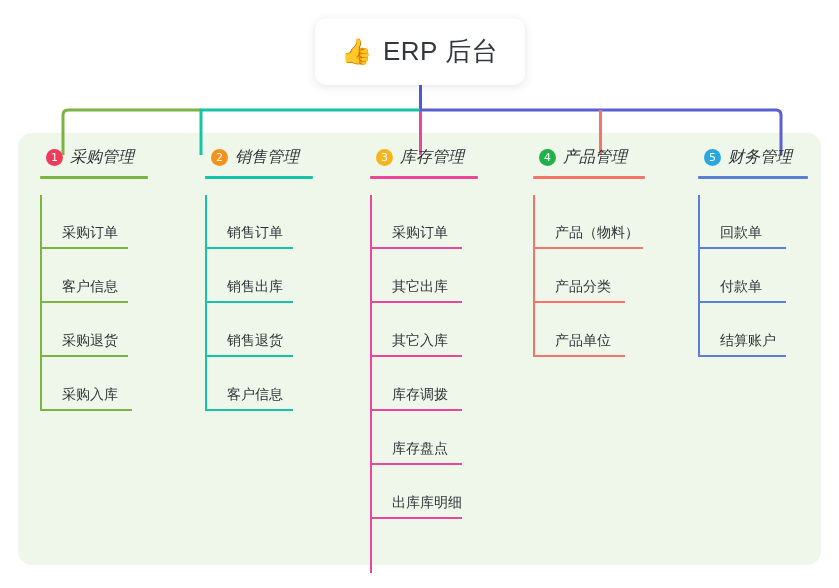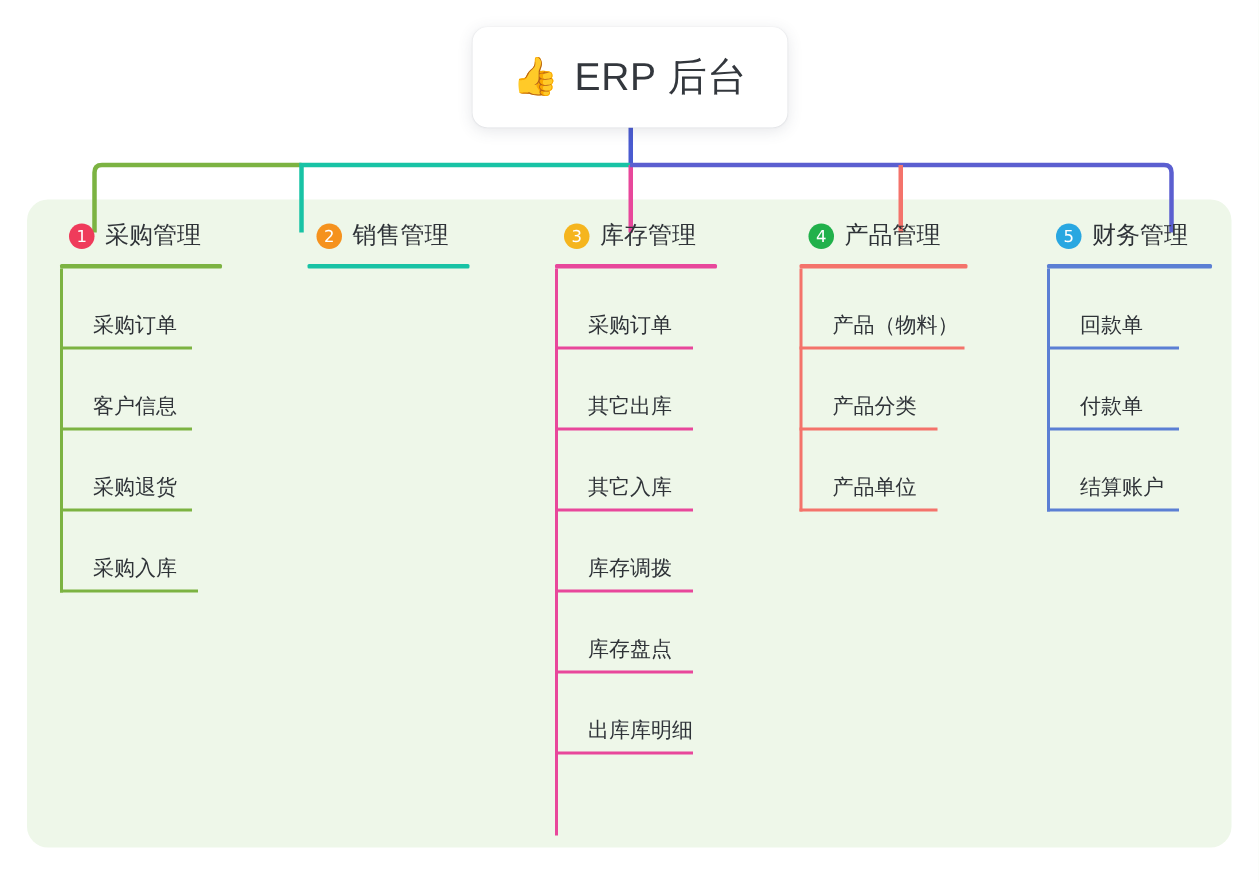--- a/index.html
+++ b/index.html
@@ -91,31 +91,32 @@
     font-size: 11px;
     line-height: 17px;
     text-align: center;
     flex: 0 0 auto;
     font-family: "DejaVu Sans", sans-serif;
   }
   .col-title {
     font-size: 16px;
     color: #2f3338;
     white-space: nowrap;
+    font-style: italic;
   }
   .col-rule {
     height: 3px;
     border-radius: 1px;
     margin-top: 7px;
   }
 
   
   .leaves {
     position: relative;
-    margin-top: 0;
+    margin-top: 16px;
   }
   .spine {
     position: absolute;
     left: 0;
     top: 0;
     width: 2px;
   }
   .leaf {
     position: relative;
     height: 54px;
@@ -184,20 +185,39 @@
             <div class="leaf-rule" style="width: 92px; background: rgb(124, 179, 66);"></div>
           </div>
         </div>
       </div>
       <div class="column" style="left: 205px;">
         <div class="col-header">
           <span class="badge" style="background: rgb(245, 146, 30);">2</span>
           <span class="col-title">销售管理</span>
         </div>
         <div class="col-rule" style="width: 108px; background: rgb(24, 195, 165);"></div>
+        <div class="leaves">
+          <div class="spine" style="background: rgb(24, 195, 165); height: 216px;"></div>
+          <div class="leaf">
+            <span class="leaf-label">销售订单</span>
+            <div class="leaf-rule" style="width: 88px; background: rgb(24, 195, 165);"></div>
+          </div>
+          <div class="leaf">
+            <span class="leaf-label">销售出库</span>
+            <div class="leaf-rule" style="width: 88px; background: rgb(24, 195, 165);"></div>
+          </div>
+          <div class="leaf">
+            <span class="leaf-label">销售退货</span>
+            <div class="leaf-rule" style="width: 88px; background: rgb(24, 195, 165);"></div>
+          </div>
+          <div class="leaf">
+            <span class="leaf-label">客户信息</span>
+            <div class="leaf-rule" style="width: 88px; background: rgb(24, 195, 165);"></div>
+          </div>
+        </div>
       </div>
       <div class="column" style="left: 370px;">
         <div class="col-header">
           <span class="badge" style="background: rgb(245, 181, 30);">3</span>
           <span class="col-title">库存管理</span>
         </div>
         <div class="col-rule" style="width: 108px; background: rgb(232, 71, 155);"></div>
         <div class="leaves">
           <div class="spine" style="background: rgb(232, 71, 155); height: 378px;"></div>
           <div class="leaf">

